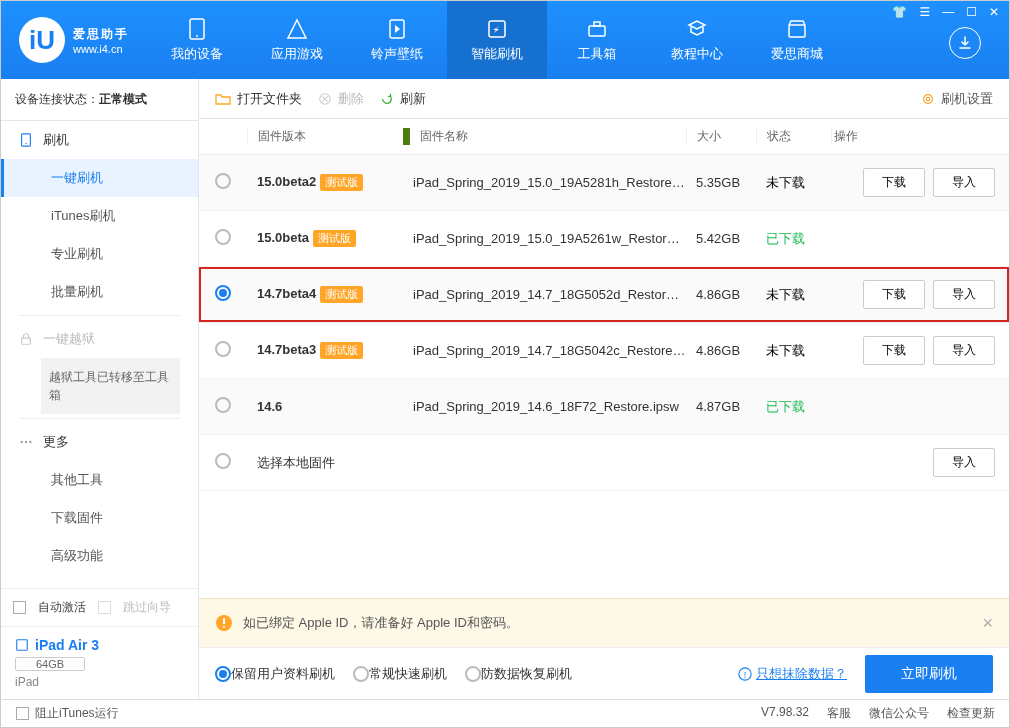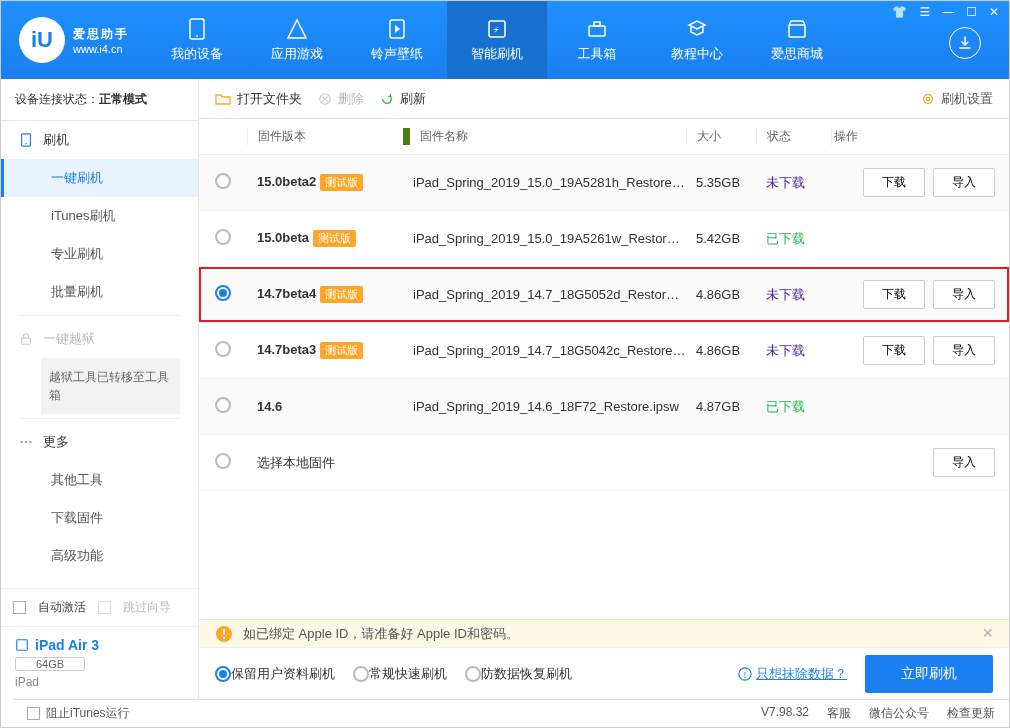--- a/index.html
+++ b/index.html
@@ -2,21 +2,21 @@
 <html><head>
 <meta charset="utf-8">
 <style>
 * { box-sizing: border-box; margin: 0; padding: 0; font-family: "Microsoft YaHei", Arial, sans-serif; }
 body { width: 1010px; height: 728px; border: 1px solid #ccc; background: #fff; position: relative; font-size: 13px; color: #333; }
 
 
 .top-header { height: 78px; background: linear-gradient(#1e90ff, #1a7ff0); display: flex; align-items: center; color: #fff; position: relative; }
 .logo-wrap { padding-left: 18px; display: flex; align-items: center; gap: 8px; }
 .logo-circle { width: 46px; height: 46px; border-radius: 50%; background: #fff; display: flex; align-items: center; justify-content: center; }
-.logo-circle span { font-size: 22px; font-weight: bold; color: #1a7ff0; }
+.logo-circle span { font-size: 26px; font-weight: bold; color: #1a7ff0; }
 .logo-text { display: flex; flex-direction: column; }
 .logo-title { font-size: 12px; font-weight: bold; letter-spacing: 2px; }
 .logo-url { font-size: 11px; }
 
 .nav-tabs { display: flex; height: 100%; margin-left: 18px; }
 .nav-item { width: 100px; display: flex; flex-direction: column; align-items: center; justify-content: center; gap: 4px; cursor: pointer; }
 .nav-item.active { background: #1570d0; }
 .nav-icon { width: 24px; height: 24px; display: flex; align-items: center; justify-content: center; }
 .nav-label { font-size: 13px; }
 
@@ -64,42 +64,42 @@
 .col-action { width: 178px; border-left: 1px solid #eee; padding-left: 2px; }
 
 .table-body { overflow-y: auto; }
 .row { display: flex; height: 56px; align-items: center; padding-left: 16px; border-bottom: 1px solid #f3f3f3; position: relative; }
 .row.alt { background: #fafafa; }
 .row .cname { white-space: nowrap; overflow: hidden; text-overflow: ellipsis; }
 .radio { width: 16px; height: 16px; border: 2px solid #bbb; border-radius: 50%; display: inline-block; position: relative; cursor: pointer; }
 .radio.checked { border-color: #1a7ff0; }
 .radio.checked::after { content: ""; width: 8px; height: 8px; background: #1a7ff0; border-radius: 50%; position: absolute; top: 2px; left: 2px; }
 .beta-tag { display: inline-block; background: #ffa629; color: #fff; font-size: 11px; padding: 1px 5px; border-radius: 2px; margin-left: 4px; }
-.status-not { color: #4c1d95; }
+.status-not { color: #000000; }
 .status-done { color: #1db94e; }
 .btn { border: 1px solid #ccc; background: #fff; padding: 5px 18px; font-size: 12px; cursor: pointer; border-radius: 2px; }
 .btn + .btn { margin-left: 8px; }
 .row-highlight { position: absolute; inset: 0; border: 2px solid #d62424; pointer-events: none; }
 .col-action-cell { width: 178px; display: flex; justify-content: flex-end; padding-right: 14px; }
 
 
 .table-fill { flex: 1; }
 
 
-.alert-bar { height: 28px; background: #fef8e6; border-top: 1px solid #f0e5c0; display: flex; align-items: center; padding: 0 16px; gap: 10px; font-size: 13px; color: #555; }
+.alert-bar { height: 49px; background: #fef8e6; border-top: 1px solid #f0e5c0; display: flex; align-items: center; padding: 0 16px; gap: 10px; font-size: 13px; color: #555; }
 .alert-close { margin-left: auto; font-size: 18px; color: #aaa; cursor: pointer; }
 
 
 .flash-bar { height: 52px; border-top: 1px solid #eee; display: flex; align-items: center; padding: 0 16px; gap: 18px; font-size: 13px; }
 .radio-inline { display: flex; align-items: center; cursor: pointer; }
 .link { color: #1a7ff0; text-decoration: underline; cursor: pointer; }
 .primary-btn { background: #1a7ff0; color: #fff; border: none; padding: 10px 36px; font-size: 14px; border-radius: 2px; cursor: pointer; }
 
 
-.footer { position: absolute; bottom: 0; left: 12px; right: 0; height: 28px; border-top: 1px solid #ddd; display: flex; align-items: center; padding: 0 14px; font-size: 12px; color: #555; }
+.footer { position: absolute; bottom: 0; left: 1px; right: 0; height: 28px; border-top: 1px solid #ddd; display: flex; align-items: center; padding: 0 14px; font-size: 12px; color: #555; }
 .footer .f-right { margin-left: auto; display: flex; gap: 18px; }
 
 svg { display: block; }
 </style>
 </head>
 <body>
 
 <div class="top-header">
   <div class="logo-wrap">
     <div class="logo-circle">

